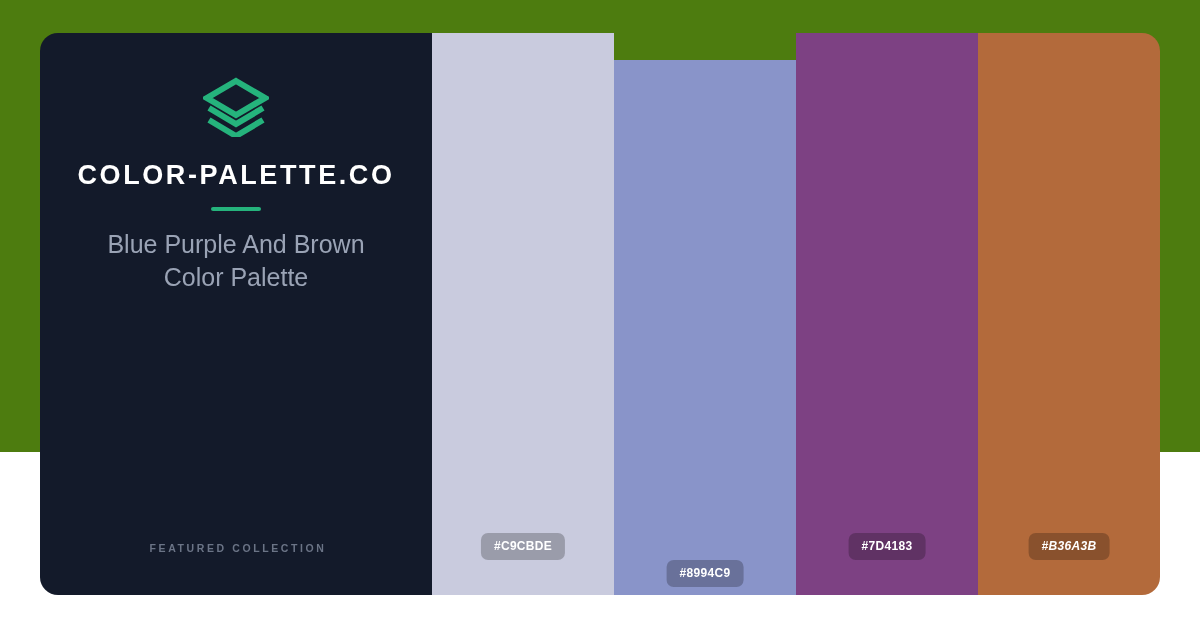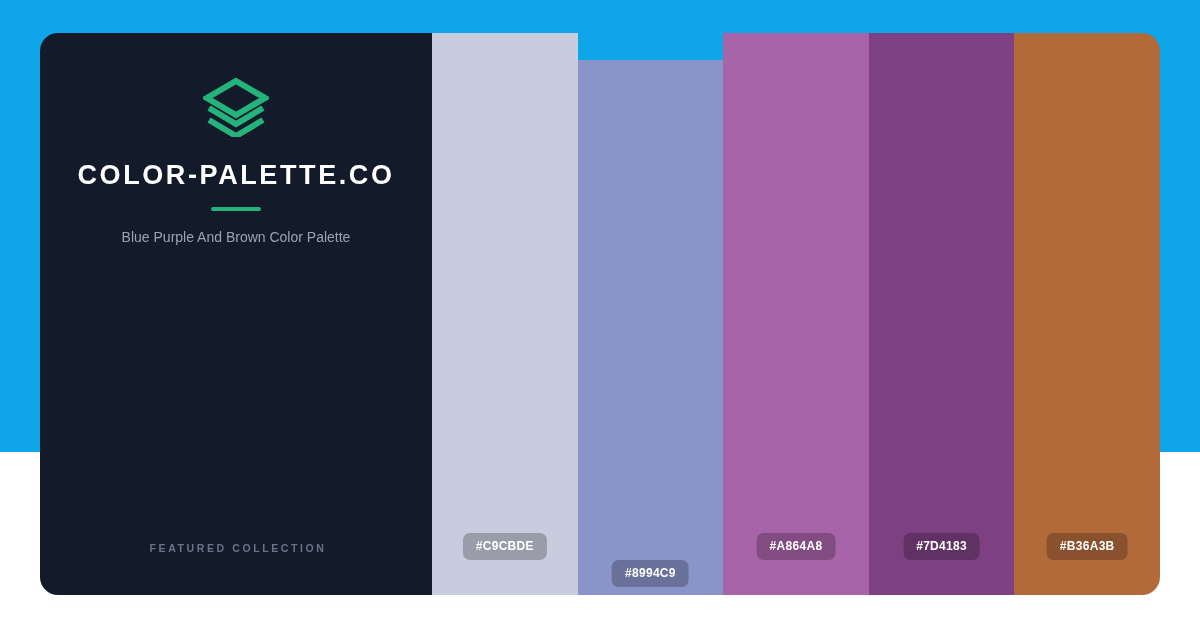--- a/index.html
+++ b/index.html
@@ -11,21 +11,21 @@
     height: 630px;
     background: #ffffff;
     font-family: "Liberation Sans", sans-serif;
     overflow: hidden;
   }
 
   .canvas {
     position: relative;
     width: 1200px;
     height: 452px;
-    background: #0ea5e9;
+    background: #4d7c0f;
   }
 
   .card {
     position: absolute;
     left: 40px;
     top: 33px;
     width: 1120px;
     height: 562px;
     border-radius: 18px;
     overflow: hidden;
@@ -69,21 +69,21 @@
     width: 50px;
     height: 4px;
     background: #25b37c;
     border-radius: 2px;
     margin-top: 16px;
     margin-bottom: 17px;
   }
 
   .brand-subtitle {
     color: #9aa3b5;
-    font-size: 14px;
+    font-size: 25px;
     font-weight: normal;
     line-height: 1.32;
     text-align: center;
     width: 270px;
     margin: 0;
   }
 
   .panel-footer {
     position: absolute;
     left: 4px;
@@ -161,27 +161,24 @@
     <div class="swatch-strip">
 
       <div class="swatch" style="background: rgb(201, 203, 222);">
         <span class="swatch-chip">#C9CBDE</span>
       </div>
 
       <div class="swatch" style="background: rgb(137, 148, 201); margin-top: 27px;">
         <span class="swatch-chip">#8994C9</span>
       </div>
 
-      <div class="swatch" style="background: rgb(168, 100, 168);">
-        <span class="swatch-chip">#A864A8</span>
-      </div>
 
       <div class="swatch" style="background: rgb(125, 65, 131);">
         <span class="swatch-chip">#7D4183</span>
       </div>
 
-      <div class="swatch" style="background: rgb(179, 106, 59);">
+      <div class="swatch" style="background: rgb(179, 106, 59); font-style: italic;">
         <span class="swatch-chip">#B36A3B</span>
       </div>
 
     </div>
   </div>
 </div>
 
 </body></html>

